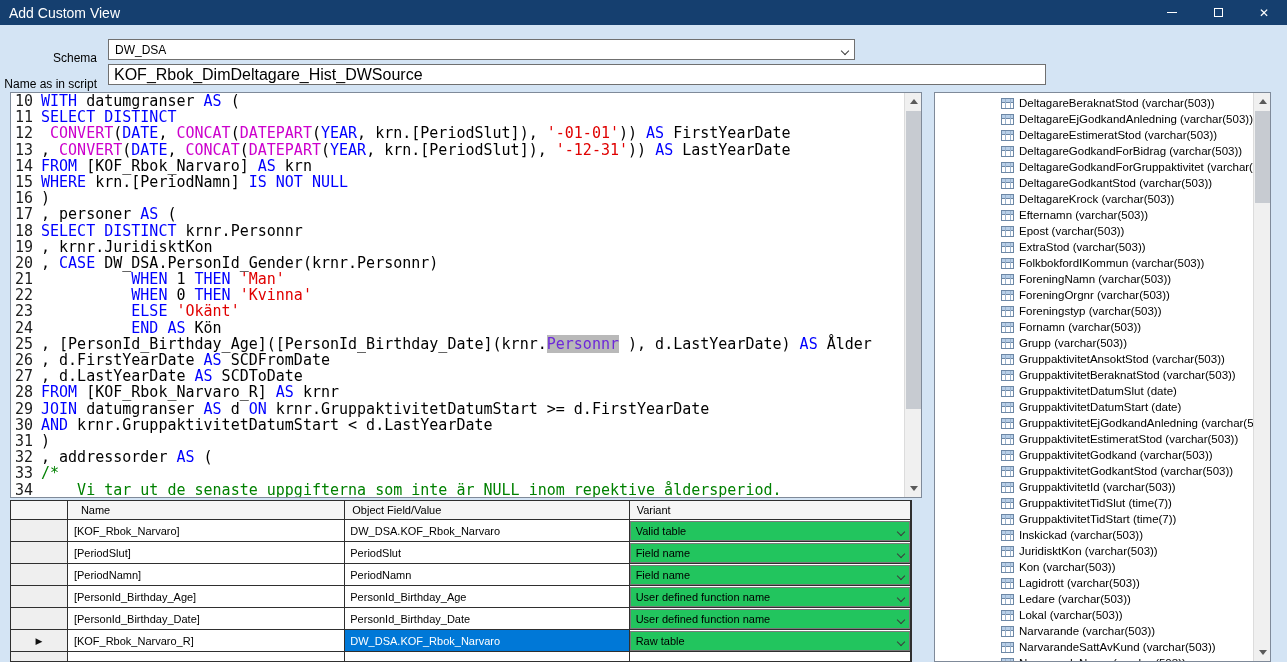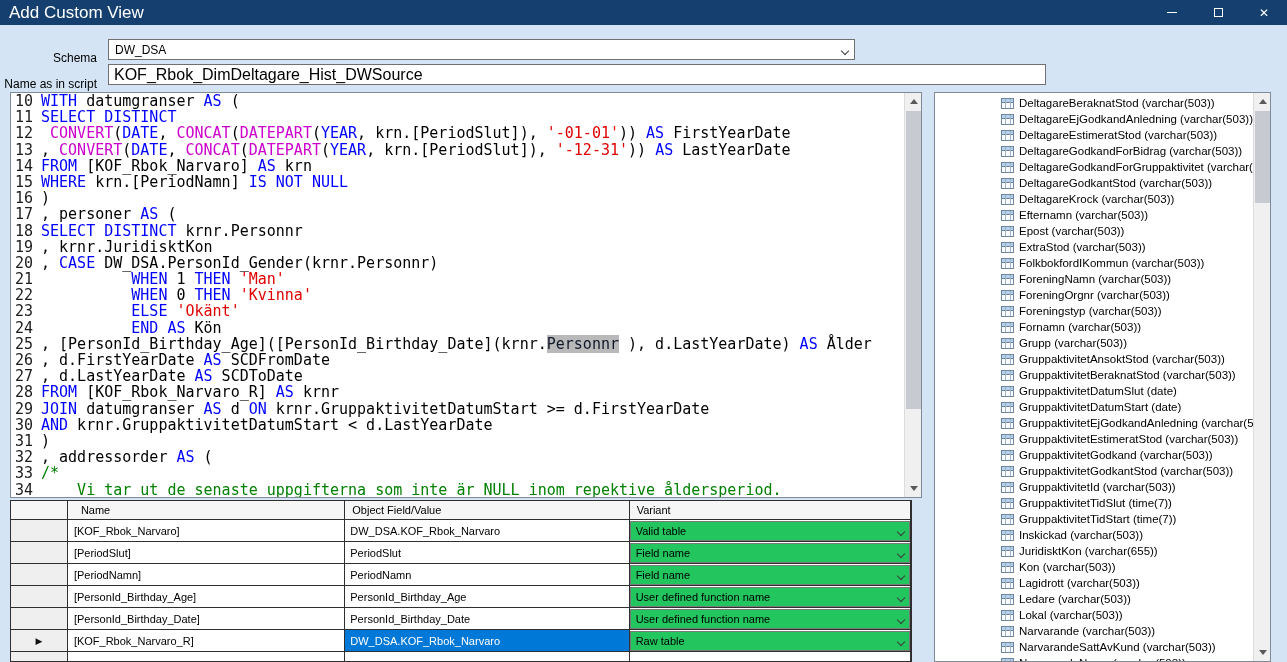--- a/index.html
+++ b/index.html
@@ -6,21 +6,21 @@
   html,body { width:1287px; height:662px; overflow:hidden; }
   body {
     position:relative;
     background:#d4e4f4;
     font-family:"Liberation Sans", sans-serif;
     font-size:12px; color:#000;
   }
 
   
   .titlebar{position:absolute;left:0;top:0;width:1287px;height:25px;background:#153f6f;display:flex;align-items:center;}
-  .titlebar .title{color:#fff;font-size:17px;padding-left:9px;flex:1;}
+  .titlebar .title{color:#fff;font-size:14px;padding-left:9px;flex:1;}
   .win-buttons{display:flex;height:25px;}
   .win-btn{width:46px;height:25px;display:flex;align-items:center;justify-content:center;color:#fff;cursor:default;}
   .ic-min{width:10px;height:1px;background:#fff;}
   .ic-max{width:9px;height:9px;border:1px solid #fff;}
   .ic-close{font-size:12px;line-height:1;color:#fff;}
 
   
   .form-label{position:absolute;left:0;width:97px;text-align:right;font-size:12px;margin-top:8px;}
   .lbl-schema{top:43px;}
   .lbl-name{top:69px;}
@@ -33,21 +33,21 @@
   .editor{position:absolute;left:10px;top:92px;width:912px;height:406px;background:#fff;border:1px solid #7f8a99;overflow:hidden;}
   .code-area{position:absolute;left:0;top:0;right:17px;bottom:0;overflow:hidden;}
   .code-line{height:16.2px;line-height:16.2px;white-space:pre;font-family:"DejaVu Sans Mono","Liberation Mono",monospace;font-size:15px;}
   .gutter{display:inline-block;width:30px;text-align:right;padding-right:8px;color:#1c1c1c;}
   .line-text{white-space:pre;}
   .tk-k{color:#0000ff;}
   .tk-f{color:#cc00cc;}
   .tk-s{color:#e00000;}
   .tk-c{color:#008000;}
   .tk-t{color:#000;}
-  .tk-hl{color:#0f172a;background:#b9b9b9;text-align:center;}
+  .tk-hl{color:#6d28d9;background:#b9b9b9;text-align:center;}
 
   
   .vscroll{position:absolute;top:0;right:0;bottom:0;width:17px;background:#f0f0f0;border-left:1px solid #dcdcdc;}
   .sb-btn{position:absolute;left:0;width:17px;height:17px;display:flex;align-items:center;justify-content:center;}
   .sb-up{top:0;}
   .sb-down{bottom:0;}
   .arr-up{width:0;height:0;border-left:4px solid transparent;border-right:4px solid transparent;border-bottom:5px solid #5a5a5a;}
   .arr-down{width:0;height:0;border-left:4px solid transparent;border-right:4px solid transparent;border-top:5px solid #5a5a5a;}
   .sb-thumb{position:absolute;left:1px;width:15px;background:#c7cbd1;}
 
@@ -336,21 +336,21 @@
       <div class="tree-item">
         <span class="tbl-icon"></span>
         <span class="tree-label">GruppaktivitetTidStart (time(7))</span>
       </div>
       <div class="tree-item">
         <span class="tbl-icon"></span>
         <span class="tree-label">Inskickad (varchar(503))</span>
       </div>
       <div class="tree-item">
         <span class="tbl-icon"></span>
-        <span class="tree-label">JuridisktKon (varchar(655))</span>
+        <span class="tree-label">JuridisktKon (varchar(503))</span>
       </div>
       <div class="tree-item">
         <span class="tbl-icon"></span>
         <span class="tree-label">Kon (varchar(503))</span>
       </div>
       <div class="tree-item">
         <span class="tbl-icon"></span>
         <span class="tree-label">Lagidrott (varchar(503))</span>
       </div>
       <div class="tree-item">

